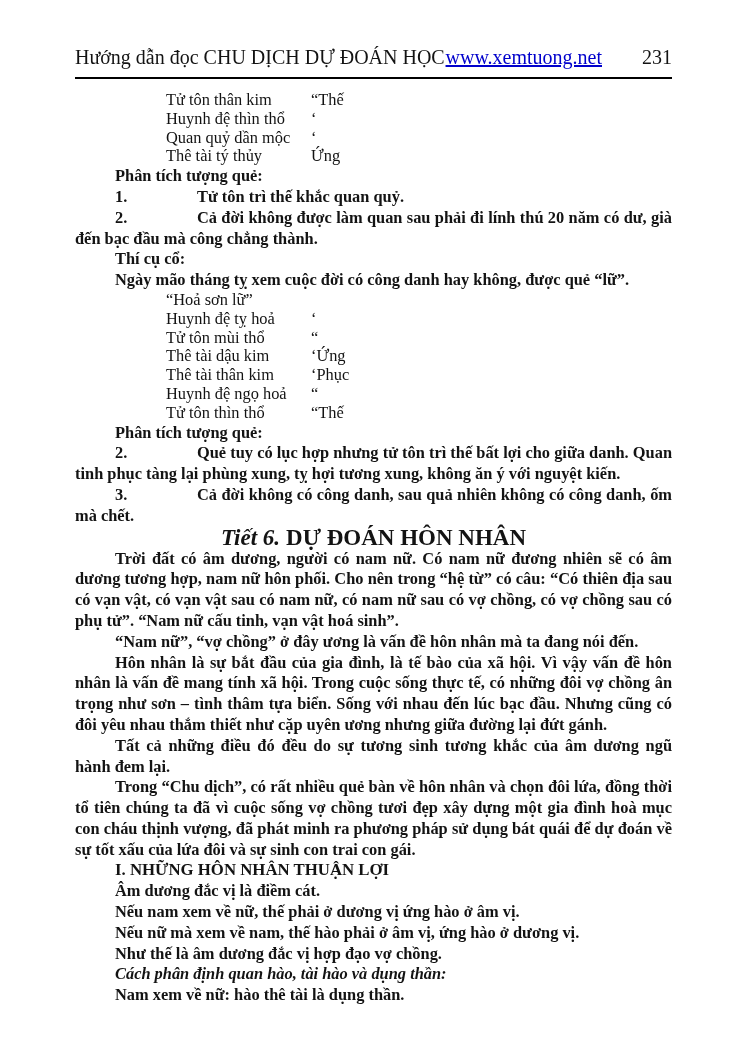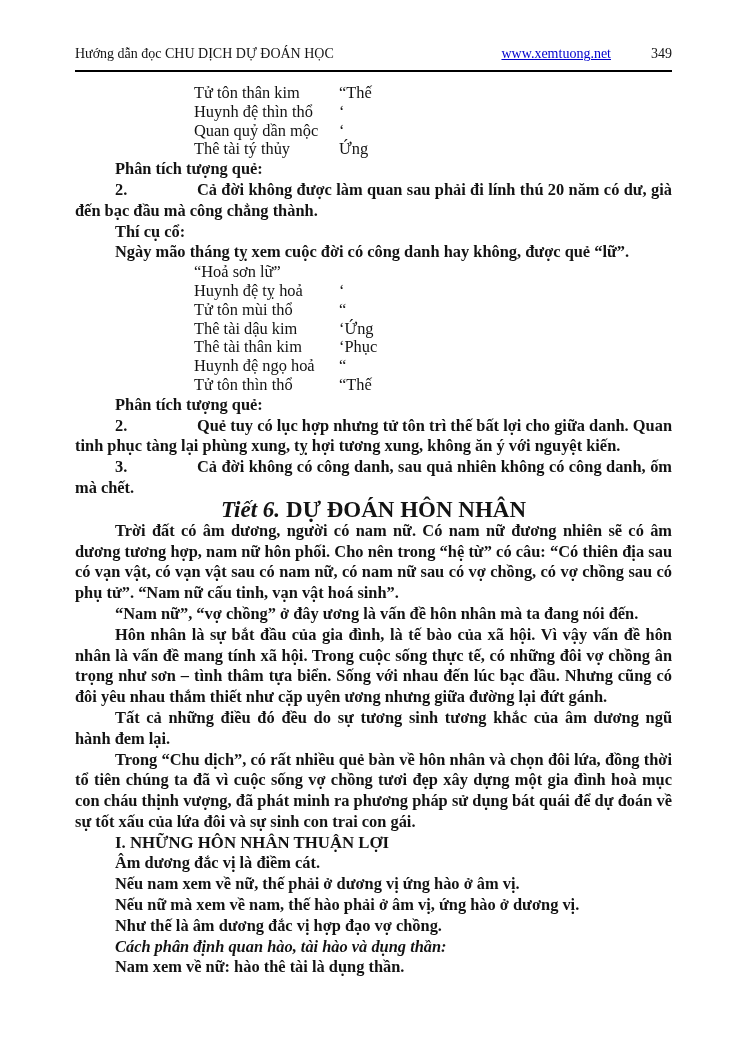--- a/index.html
+++ b/index.html
@@ -5,52 +5,52 @@
   html,body{margin:0;padding:0;}
   body{
     width:744px;height:1053px;background:#ffffff;color:#131313;
     font-family:"Liberation Serif", "DejaVu Serif", serif;
     overflow:hidden;
   }
   .page{padding:46px 72px 0 75px;box-sizing:border-box;}
   
   .hdr{
     display:flex;justify-content:space-between;align-items:baseline;
-    border-bottom:2px solid #000;padding-bottom:8px;font-size:14px;
+    border-bottom:2px solid #000;padding-bottom:8px;font-size:20px;
   }
   .hdr-right{display:flex;align-items:center;}
   .link{color:#0000cc;text-decoration:underline;cursor:pointer;}
   .pagenum{margin-left:40px;}
   
   .content{font-size:16.4px;line-height:20.8px;margin-top:12px;text-align:justify;}
   p{margin:0;font-weight:bold;}
   .indent{text-indent:40px;}
   .li{text-indent:40px;}
   .num{display:inline-block;width:82px;text-indent:0;}
   
-  .hexblock{margin-left:119px;line-height:18.8px;text-align:left;}
+  .hexblock{margin-left:91px;line-height:18.8px;text-align:left;}
   .hexline{display:flex;}
   .hexname{width:145px;}
   .hextitle{text-align:left;}
   
   .sectitle{text-align:center;font-weight:700;font-size:23px;line-height:22px;}
   .tnum{font-style:italic;margin-right:6px;}
   .h1{font-weight:700;text-indent:40px;font-size:16.8px;}
   .it{font-style:italic;}
 </style>
 </head>
 <body>
 
 <div class="page">
 
   <div class="hdr">
     <span>Hướng dẫn đọc CHU DỊCH DỰ ĐOÁN HỌC</span>
     <span class="hdr-right">
       <a class="link">www.xemtuong.net</a>
-      <span class="pagenum">349</span>
+      <span class="pagenum">231</span>
     </span>
   </div>
 
   <div class="content">
 
     <div class="hexblock">
       <div class="hexline">
           <span class="hexname">Tử tôn thân kim</span>
           <span>“Thế</span>
         </div>
@@ -62,20 +62,21 @@
           <span class="hexname">Quan quỷ dần mộc</span>
           <span>‘</span>
         </div>
       <div class="hexline">
           <span class="hexname">Thê tài tý thủy</span>
           <span>Ứng</span>
         </div>
     </div>
 
     <p class="indent">Phân tích tượng quẻ:</p>
+    <p class="li"><span class="num">1.</span><span>Tử tôn trì thế khắc quan quỷ.</span></p>
     <p class="li"><span class="num">2.</span><span>Cả đời không được làm quan sau phải đi lính thú 20 năm có dư, già đến bạc đầu mà công chẳng thành.</span></p>
 
     <p class="indent">Thí cụ cổ:</p>
     <p class="indent">Ngày mão tháng tỵ xem cuộc đời có công danh hay không, được quẻ “lữ”.</p>
 
     <div class="hexblock">
       <div class="hextitle">“Hoả sơn lữ”</div>
       <div class="hexline">
           <span class="hexname">Huynh đệ tỵ hoả</span>
           <span>‘</span>

